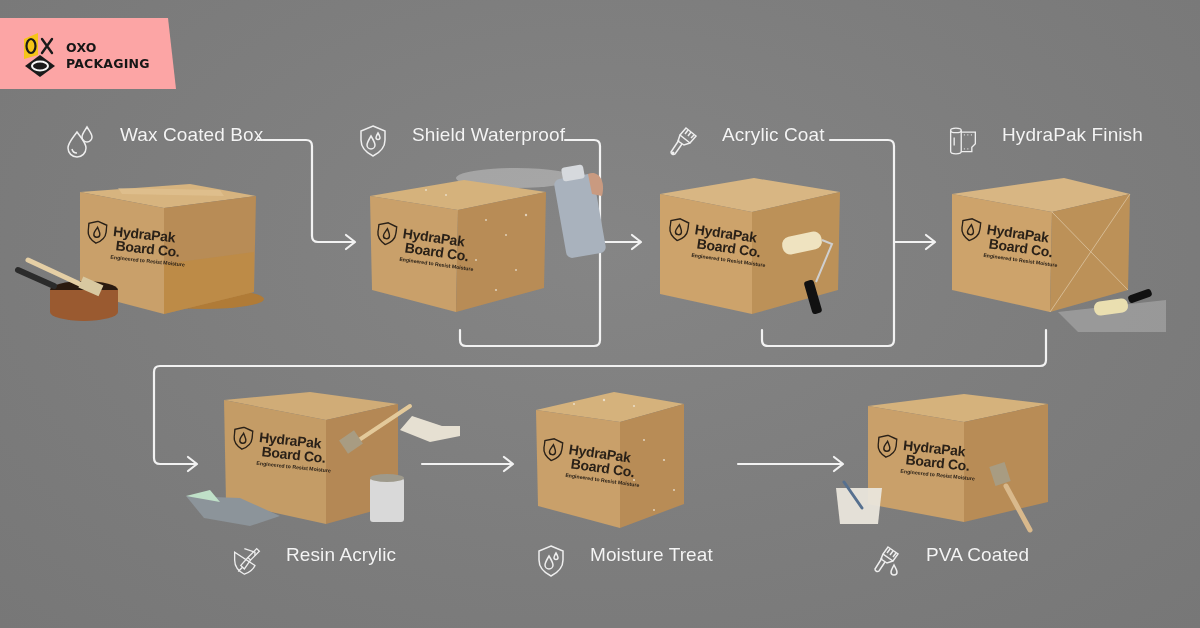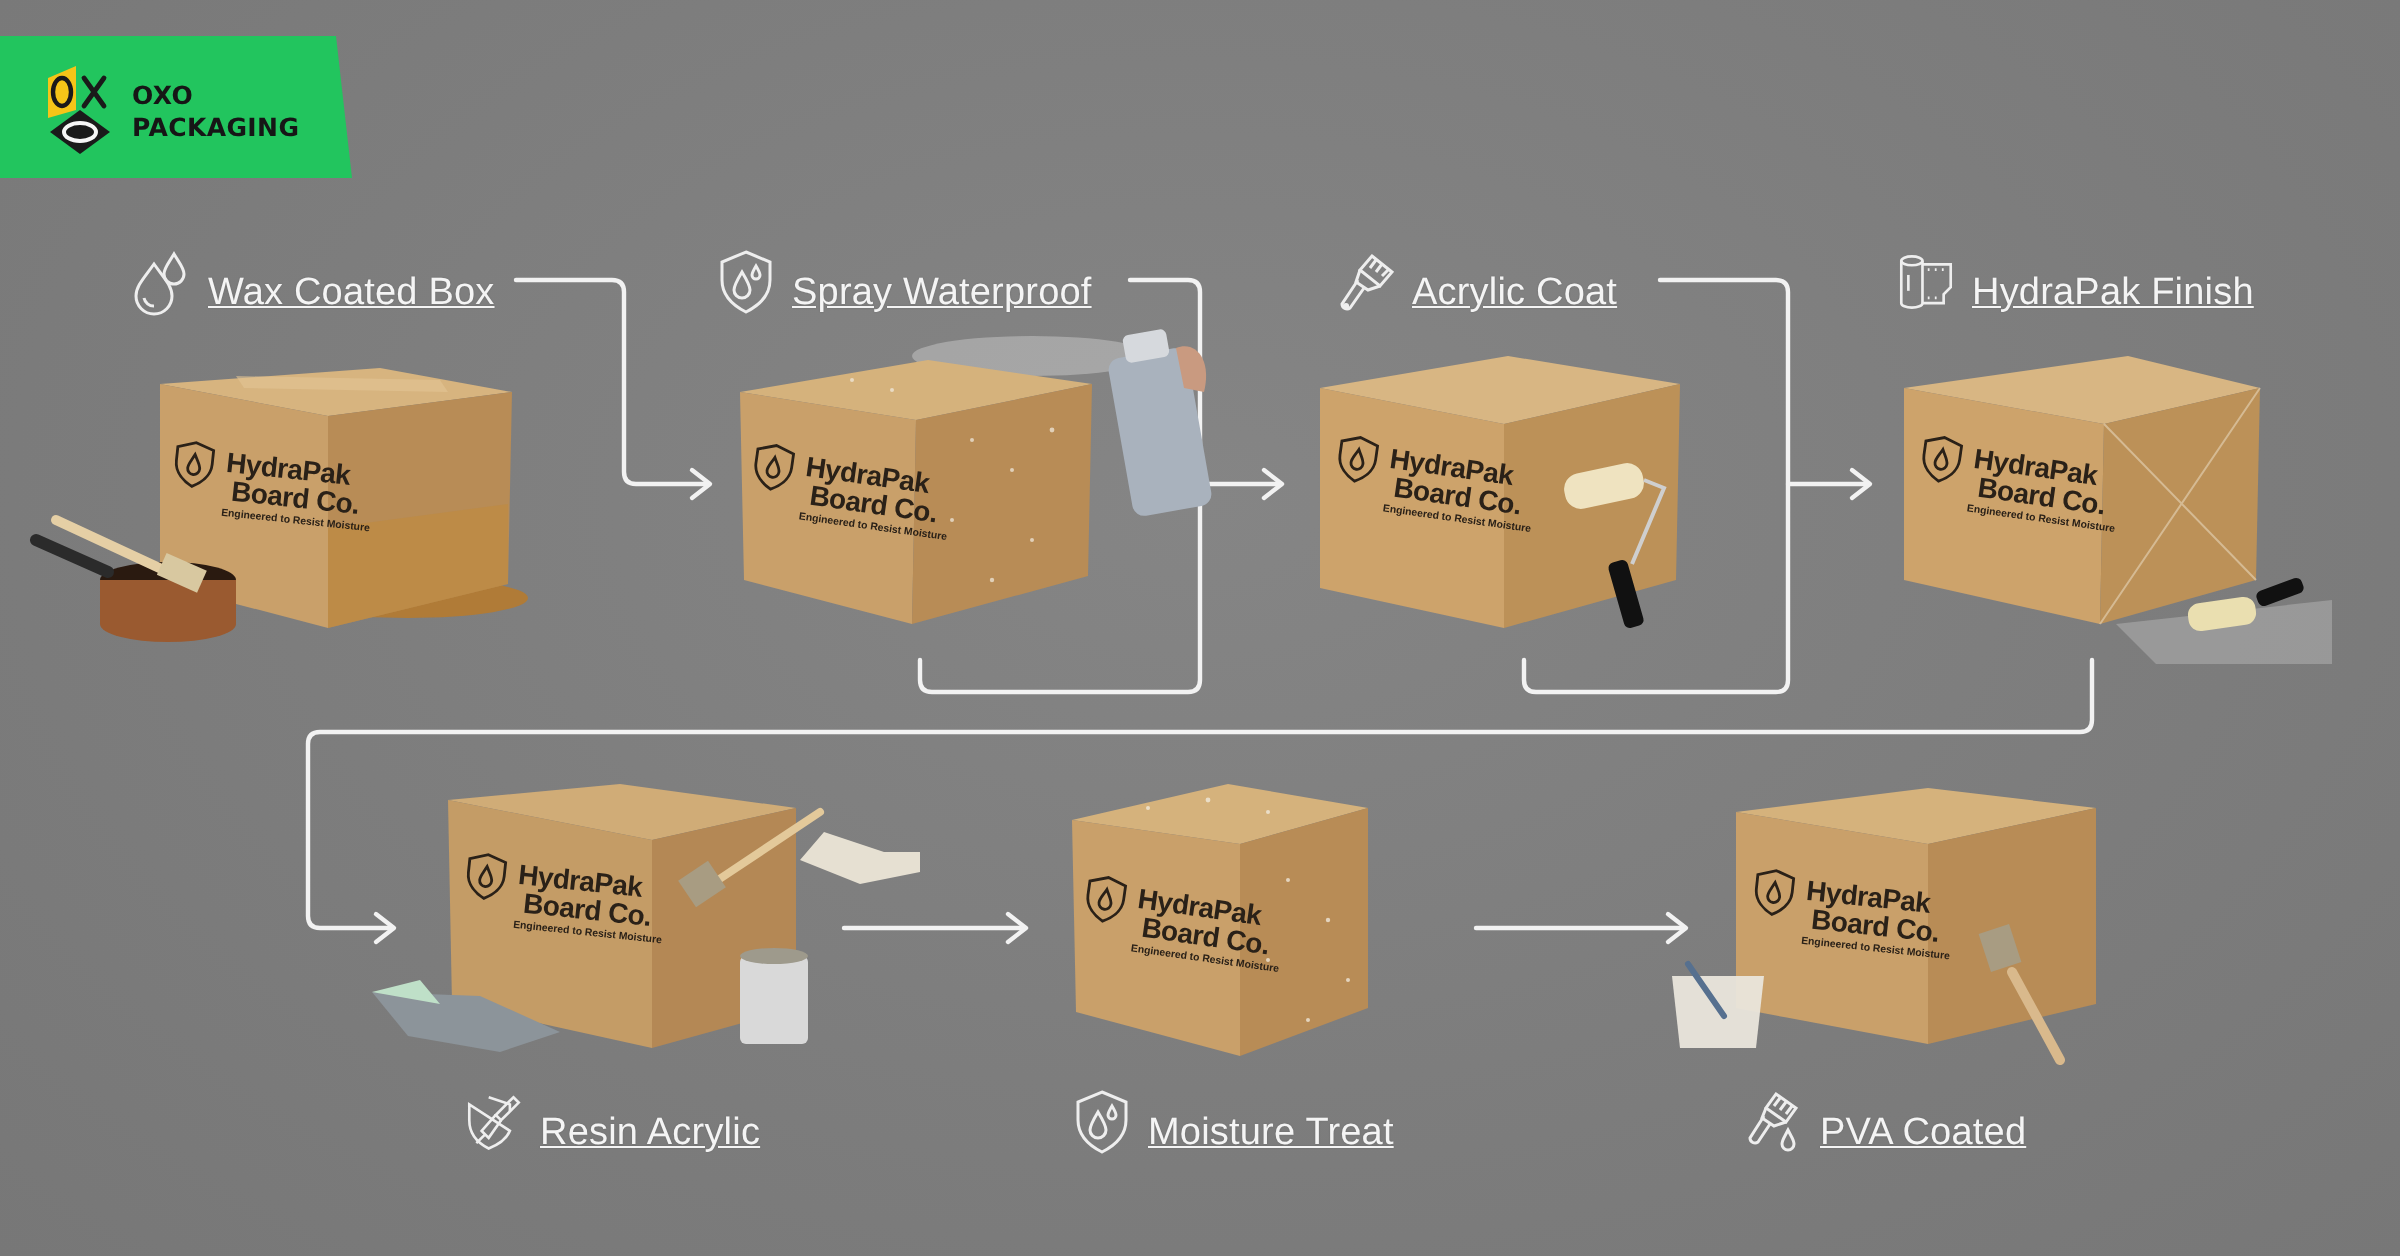--- a/index.html
+++ b/index.html
@@ -4,36 +4,35 @@
 <style>
   * { box-sizing: border-box; margin: 0; padding: 0; }
   html, body { width: 1200px; height: 628px; overflow: hidden; }
   body {
     background: radial-gradient(ellipse at 50% 40%, #858585 0%, #7d7d7d 55%, #777 100%);
     font-family: "Liberation Sans", "DejaVu Sans", sans-serif;
     position: relative;
   }
   .logo-card {
     position: absolute; left: 0; top: 18px; width: 176px; height: 71px;
-    background: #22c55e;
+    background: #fca5a5;
     clip-path: polygon(0 0, 168px 0, 176px 71px, 0 71px);
   }
   .logo-mark { position: absolute; left: 22px; top: 15px; width: 36px; height: 44px; }
   .logo-text {
     position: absolute; left: 66px; top: 22px;
     font-family: "DejaVu Sans", sans-serif; font-weight: 700; font-size: 12.5px;
     line-height: 16px; color: #161616; letter-spacing: 0.2px;
   }
   .logo-text span { display: block; }
 
   .step-label {
-    position: absolute; display: flex; align-items: flex-end; gap: 8px;
+    position: absolute; display: flex; align-items: flex-start; gap: 24px;
     color: #f4f4f4; font-size: 19px; letter-spacing: 0.1px;
     text-shadow: 0 0 1px rgba(0,0,0,0.15);
-    text-decoration: underline;
   }
   .step-label svg { width: 30px; height: 34px; flex: none; }
   .connectors { position: absolute; left: 0; top: 0; width: 1200px; height: 628px; pointer-events: none; }
 
   .scene { position: absolute; }
   .box-svg { position: absolute; left: 0; top: 0; overflow: visible; }
   .box-brand {
     position: absolute; color: #2a2118; font-weight: 700; line-height: 1;
     transform-origin: 0 0;
   }
@@ -92,21 +91,21 @@
   </svg>
   <span>Wax Coated Box</span>
 </div>
 
 <div class="step-label" style="left:358px; top:124px;">
   <svg viewBox="0 0 30 34" fill="none" stroke="#eee" stroke-width="1.5">
     <path d="M15 2 L27 7 V16 C27 24 21 29 15 32 C9 29 3 24 3 16 V7Z"></path>
     <path d="M13 12 C10 17 9 19 9 21 a4 4 0 0 0 8 0 C17 19 16 17 13 12Z"></path>
     <path d="M20 9 C18.5 11.5 18 12.5 18 13.5 a2 2 0 0 0 4 0 C22 12.5 21.5 11.5 20 9Z"></path>
   </svg>
-  <span>Spray Waterproof</span>
+  <span>Shield Waterproof</span>
 </div>
 
 <div class="step-label" style="left:668px; top:124px;">
   <svg viewBox="0 0 30 34" fill="none" stroke="#eee" stroke-width="1.5">
     <path d="M18 4 L28 12 L22 19 L12 11Z"></path>
     <path d="M20 6 L17 10 M23 8 L20 12 M26 11 L23 14"></path>
     <path d="M12 11 L10 17 L16 21 L22 19"></path>
     <path d="M11 16 L3 28 a2.5 2.5 0 0 0 4 2 L14 20"></path>
     <circle cx="5" cy="29" r="0.8"></circle>
   </svg>

